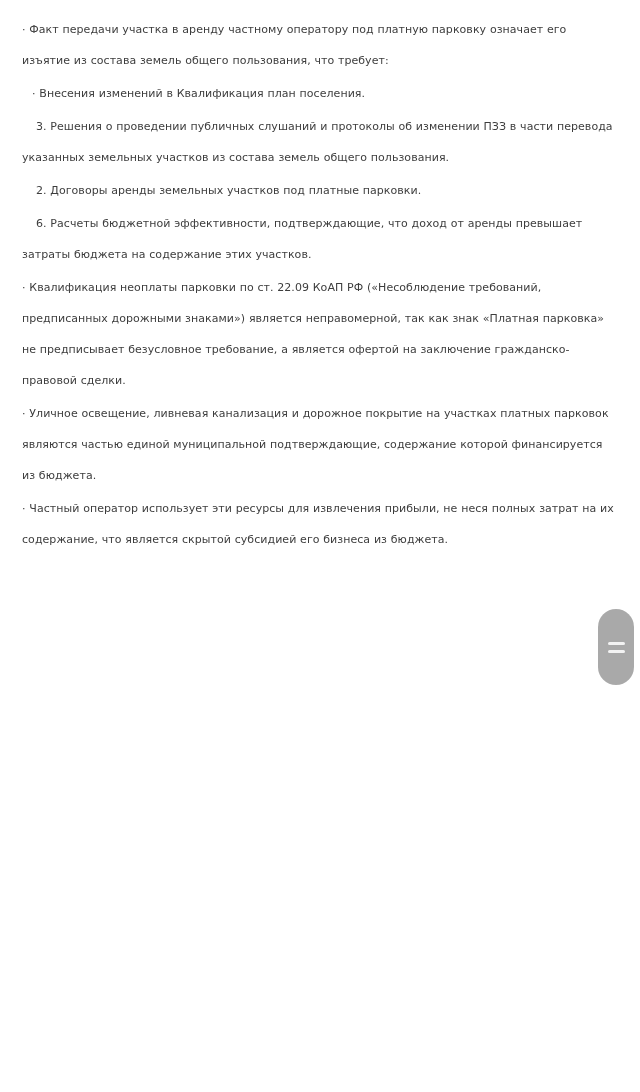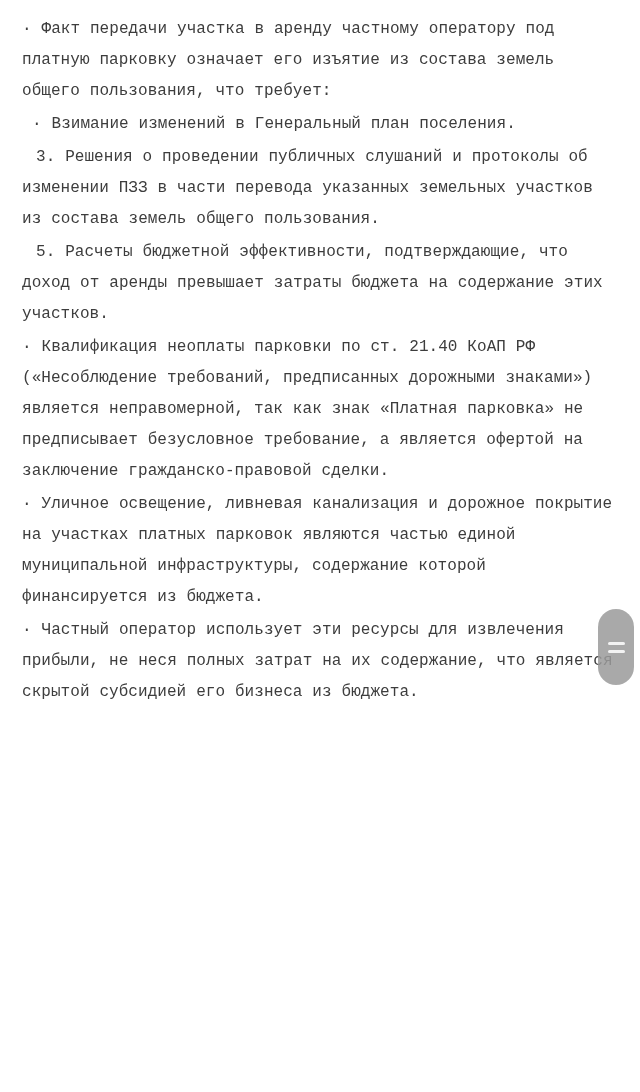--- a/index.html
+++ b/index.html
@@ -14,27 +14,26 @@
     color: #3b3b3b;
     position: relative;
     overflow-x: hidden;
   }
   #doc {
     padding: 14px 22px 10px 22px;
     box-sizing: border-box;
     width: 640px;
   }
   .para {
-    font-size: 16px;
+    font-size: 11px;
     line-height: 31px;
     margin: 0 0 2px 0;
     color: #3d3d3d;
     letter-spacing: 0.05px;
     word-spacing: 0.2px;
-    font-family: Liberation Mono, monospace;
   }
   .indent {
     text-indent: 10px;
   }
   .indent2 {
     text-indent: 14px;
   }
   
   #scroll-handle {
     position: absolute;
@@ -56,24 +55,25 @@
     height: 3px;
     background: #f1f1f1;
     border-radius: 2px;
   }
 </style>
 </head>
 <body>
 
 <div id="doc">
     <p class="para">· Факт передачи участка в аренду частному оператору под платную парковку означает его изъятие из состава земель общего пользования, что требует:</p>
-    <p class="para indent">· Взимание изменений в Генеральный план поселения.</p>
+    <p class="para indent">· Внесения изменений в Квалификация план поселения.</p>
     <p class="para indent2">3. Решения о проведении публичных слушаний и протоколы об изменении ПЗЗ в части перевода указанных земельных участков из состава земель общего пользования.</p>
-    <p class="para indent2">5. Расчеты бюджетной эффективности, подтверждающие, что доход от аренды превышает затраты бюджета на содержание этих участков.</p>
-    <p class="para">· Квалификация неоплаты парковки по ст. 21.40 КоАП РФ («Несоблюдение требований, предписанных дорожными знаками») является неправомерной, так как знак «Платная парковка» не предписывает безусловное требование, а является офертой на заключение гражданско-правовой сделки.</p>
-    <p class="para">· Уличное освещение, ливневая канализация и дорожное покрытие на участках платных парковок являются частью единой муниципальной инфраструктуры, содержание которой финансируется из бюджета.</p>
+    <p class="para indent2">2. Договоры аренды земельных участков под платные парковки.</p>
+    <p class="para indent2">6. Расчеты бюджетной эффективности, подтверждающие, что доход от аренды превышает затраты бюджета на содержание этих участков.</p>
+    <p class="para">· Квалификация неоплаты парковки по ст. 22.09 КоАП РФ («Несоблюдение требований, предписанных дорожными знаками») является неправомерной, так как знак «Платная парковка» не предписывает безусловное требование, а является офертой на заключение гражданско-правовой сделки.</p>
+    <p class="para">· Уличное освещение, ливневая канализация и дорожное покрытие на участках платных парковок являются частью единой муниципальной подтверждающие, содержание которой финансируется из бюджета.</p>
     <p class="para">· Частный оператор использует эти ресурсы для извлечения прибыли, не неся полных затрат на их содержание, что является скрытой субсидией его бизнеса из бюджета.</p>
   </div>
 
 <div id="scroll-handle">
   <span class="bar"></span>
   <span class="bar"></span>
 </div>
 
 </body></html>

